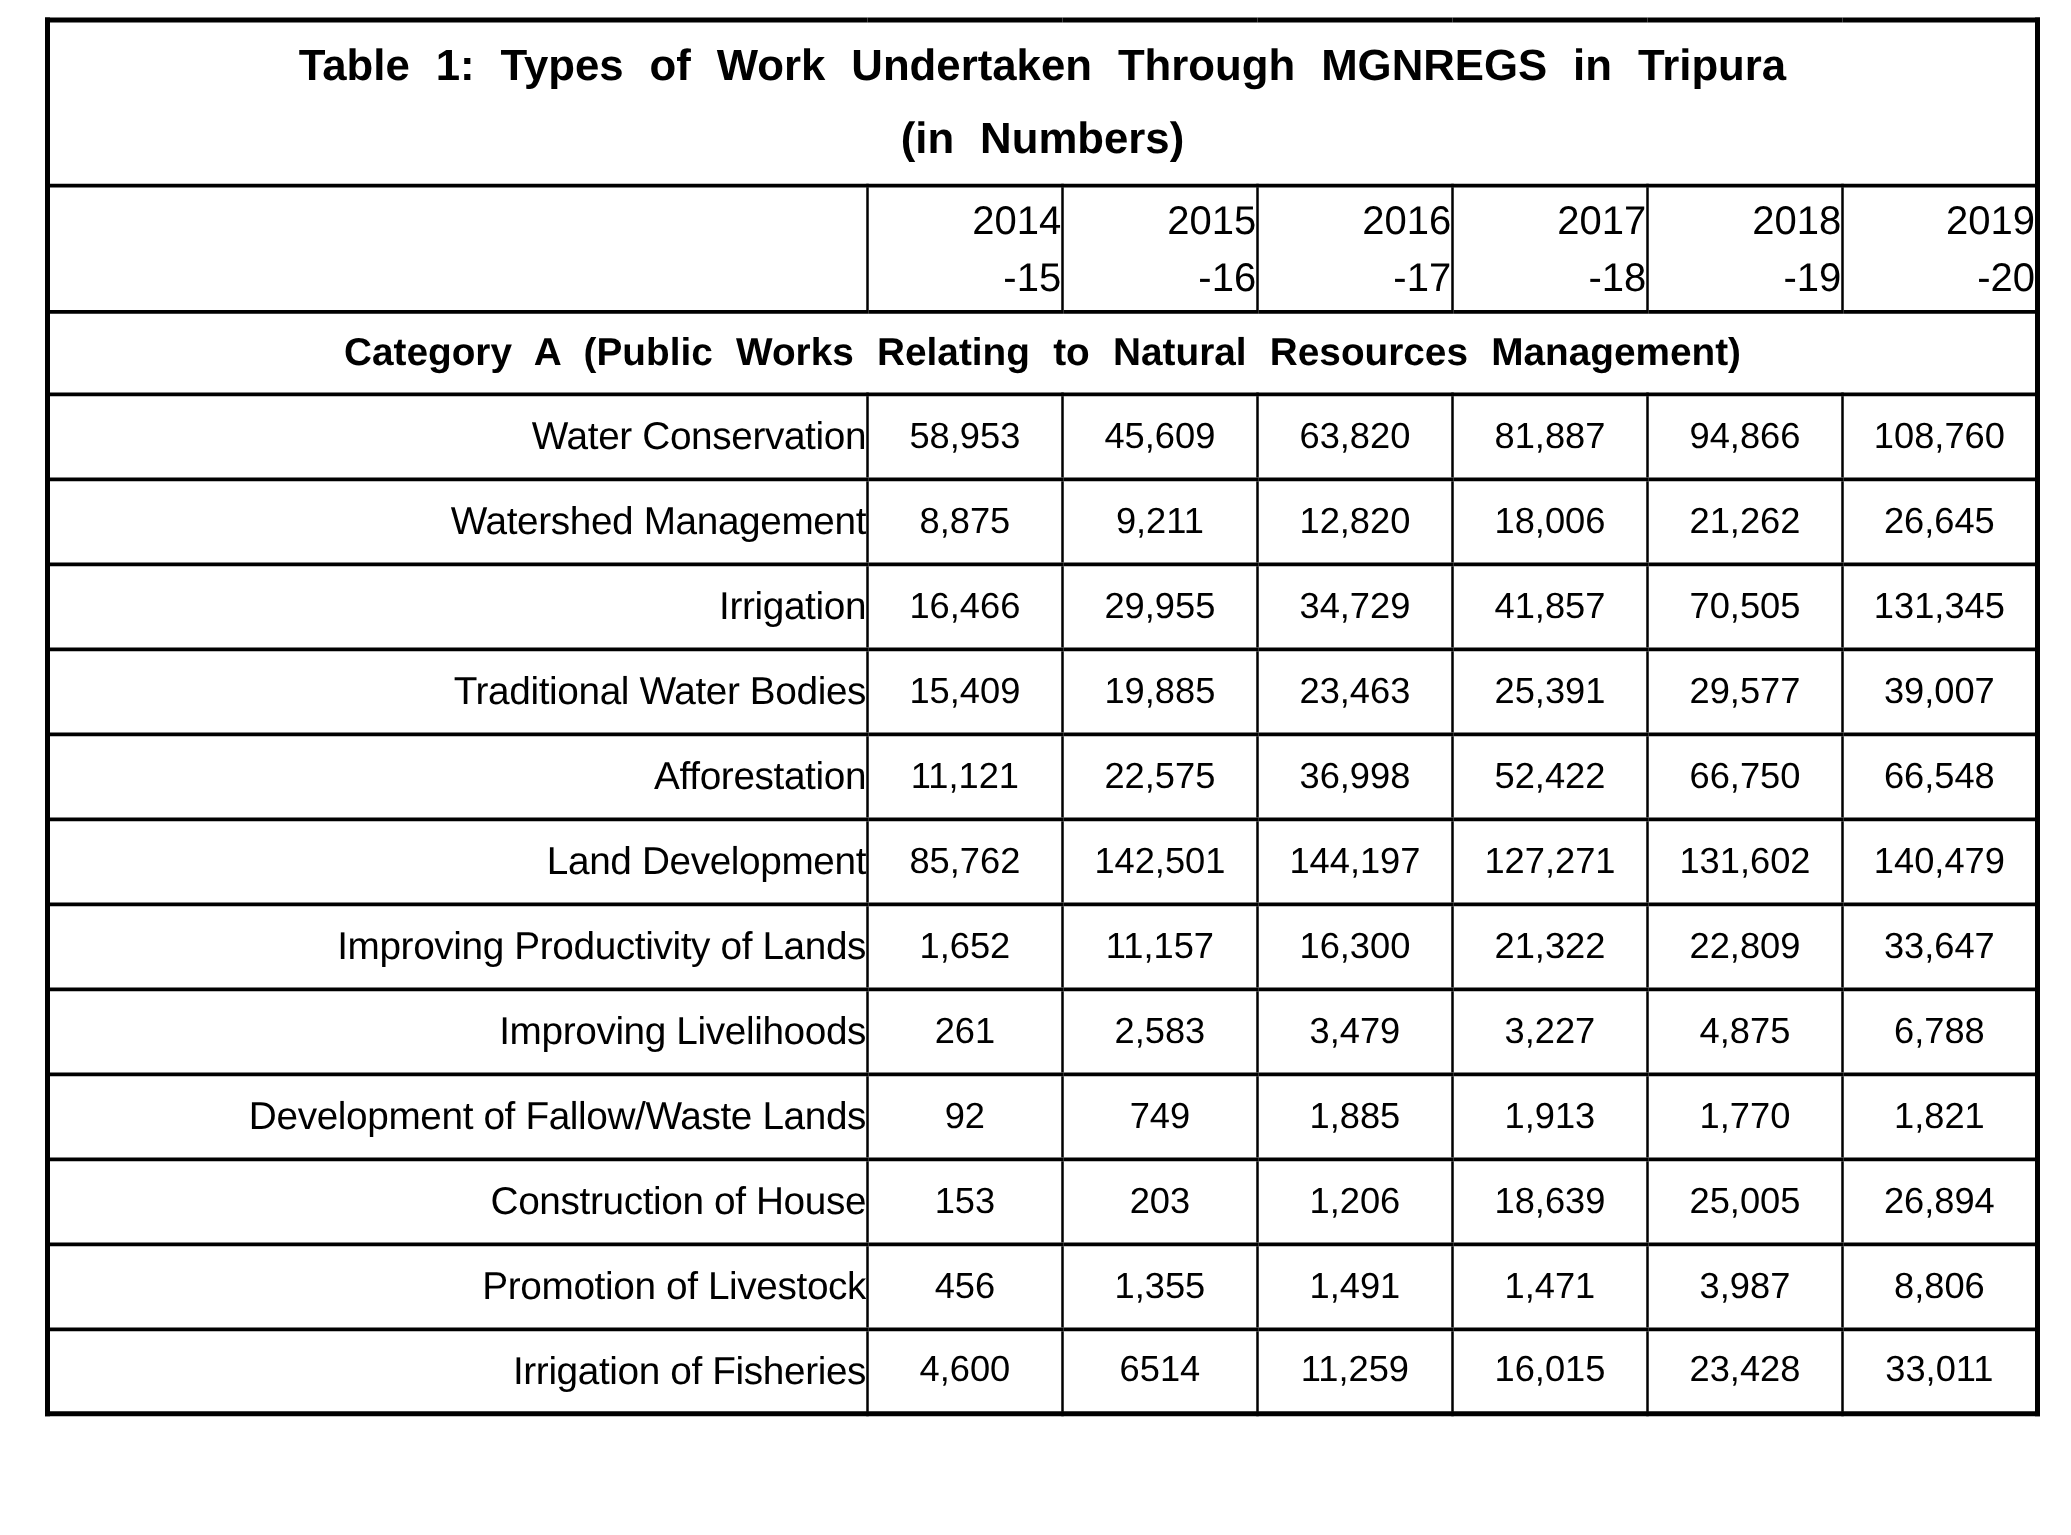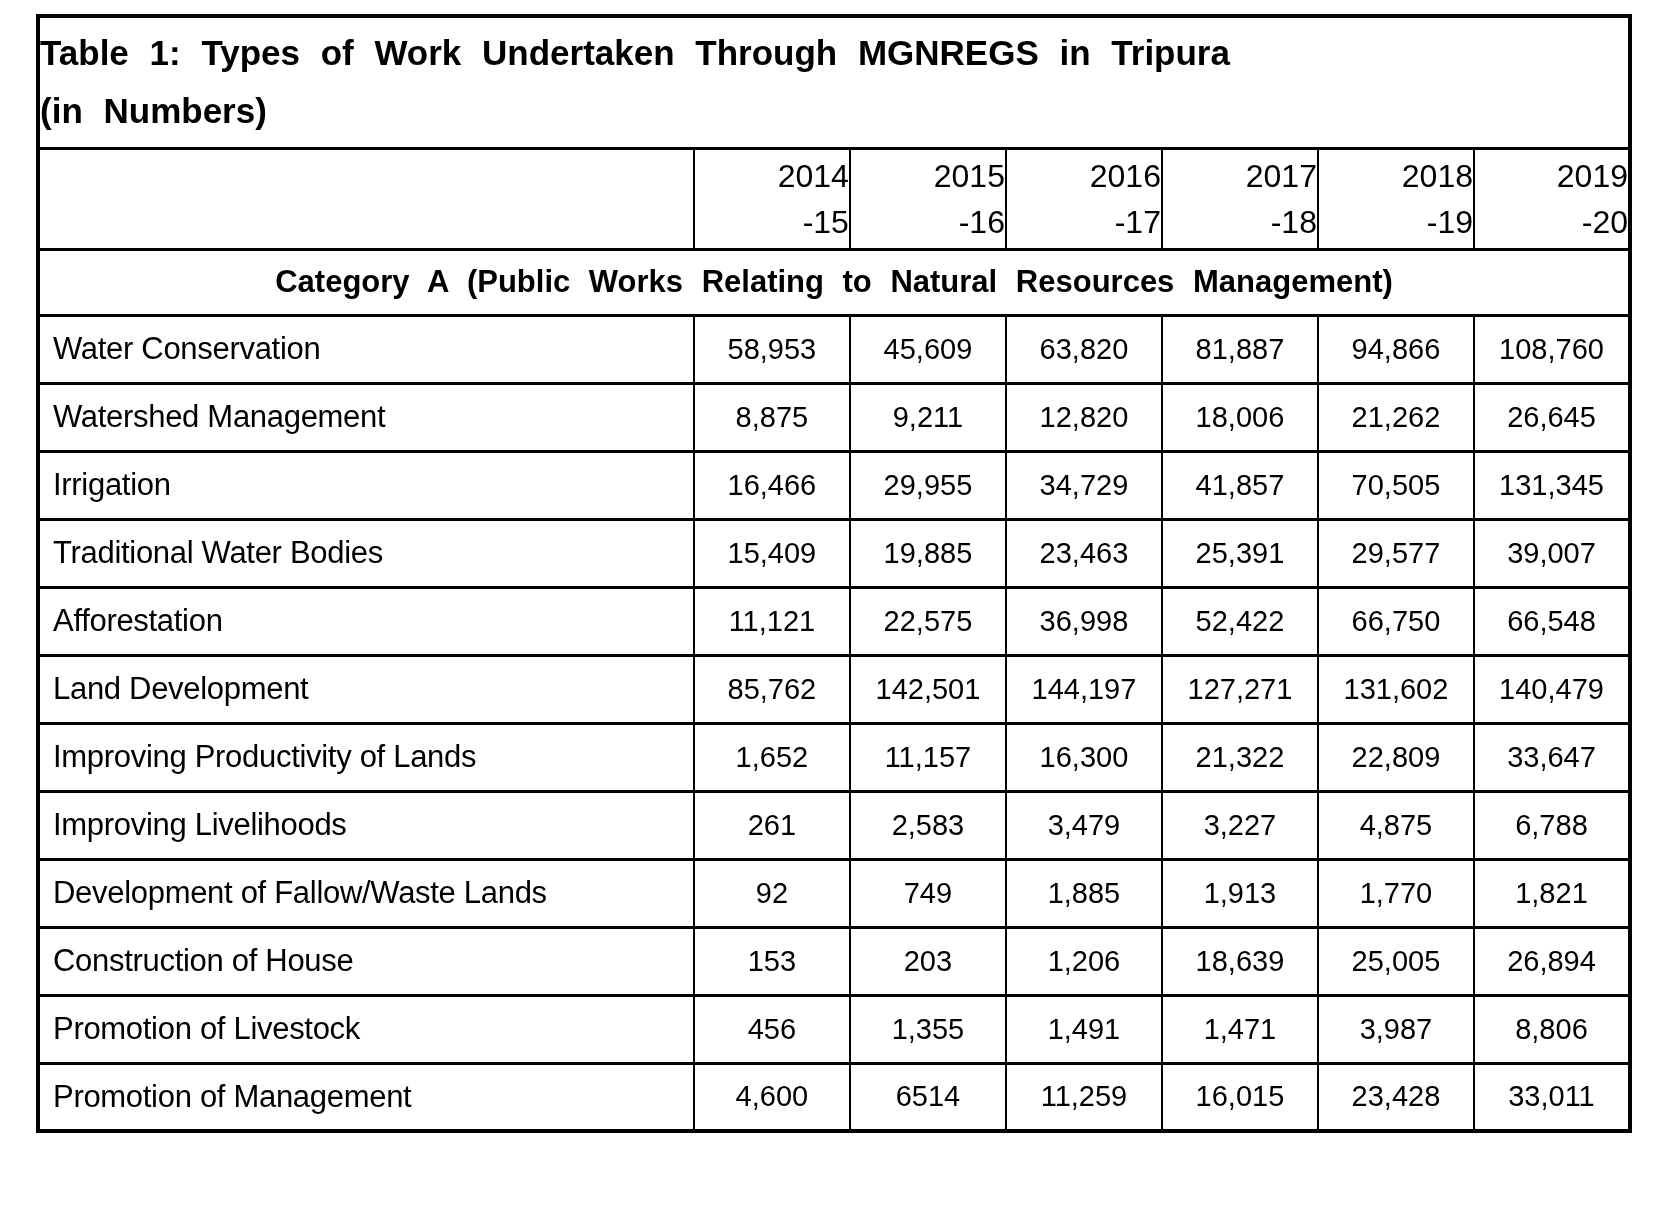--- a/index.html
+++ b/index.html
@@ -24,20 +24,21 @@
   table.main td {
     border: 2px solid #000;
     border-top-width: 3px;
     border-bottom-width: 3px;
     padding: 0;
     vertical-align: middle;
     overflow: hidden;
   }
   .row-title td {
     height: 132px;
+    text-align: center;
     font-weight: bold;
     font-size: 35px;
     word-spacing: 11px;
     border-bottom-width: 4px;
   }
   .row-title .line { display: block; line-height: 58px; }
   .row-head td {
     height: 101px;
     text-align: right;
     font-weight: normal;
@@ -52,21 +53,21 @@
     font-size: 31px;
     word-spacing: 10px;
     padding-left: 13px;
   }
   .row-data td {
     height: 68px;
     text-align: center;
     font-size: 29px;
   }
   .row-data td.label-cell {
-    text-align: left;
+    text-align: right;
     padding-left: 13px;
     font-size: 31px;
     letter-spacing: -0.3px;
   }
 </style>
 </head>
 <body>
 
 <table class="main">
   <colgroup>
@@ -223,21 +224,21 @@
       <td class="label-cell">Promotion of Livestock</td>
       <td>456</td>
       <td>1,355</td>
       <td>1,491</td>
       <td>1,471</td>
       <td>3,987</td>
       <td>8,806</td>
     </tr>
 
     <tr class="row-data">
-      <td class="label-cell">Promotion of Management</td>
+      <td class="label-cell">Irrigation of Fisheries</td>
       <td>4,600</td>
       <td>6514</td>
       <td>11,259</td>
       <td>16,015</td>
       <td>23,428</td>
       <td>33,011</td>
     </tr>
   </tbody>
 </table>
 

